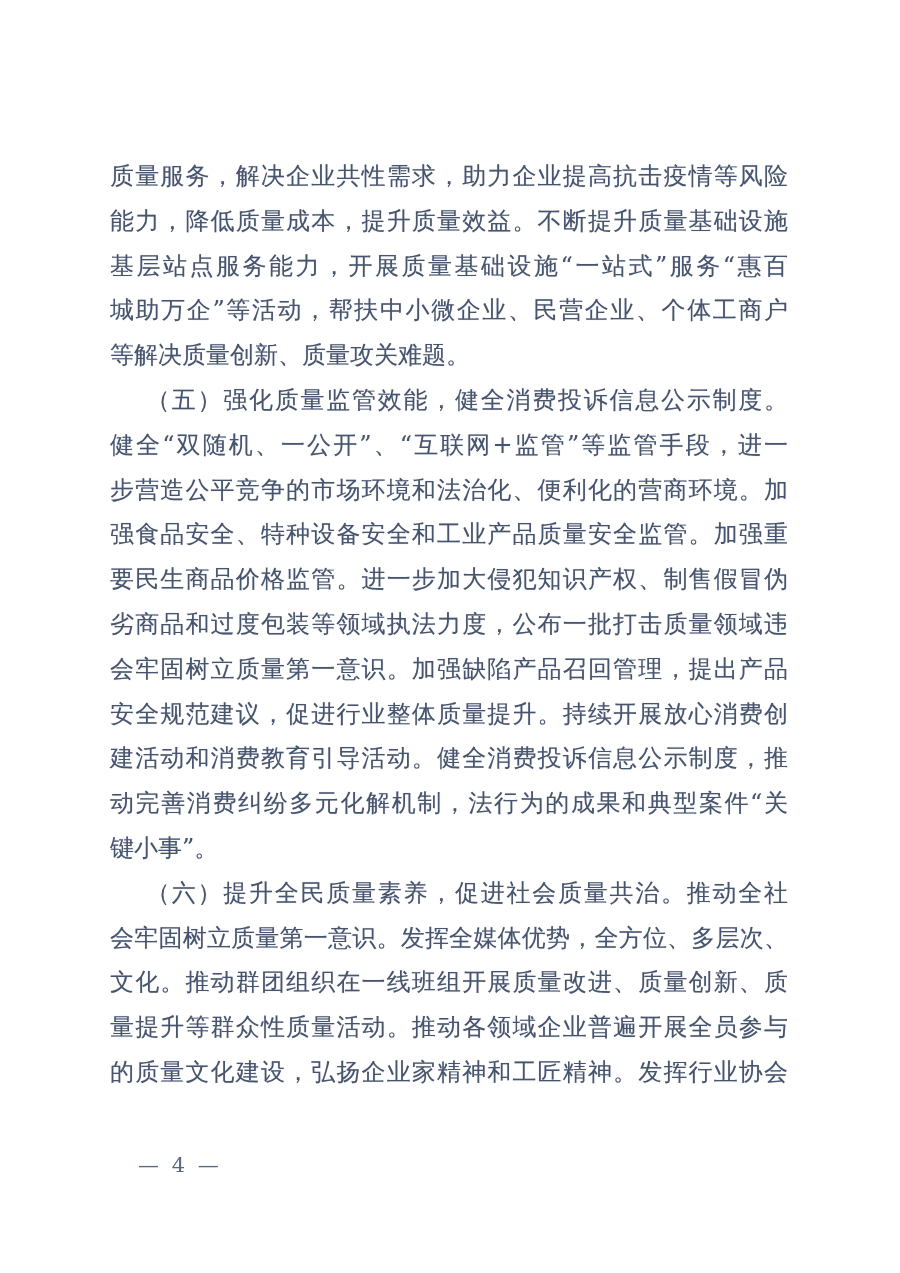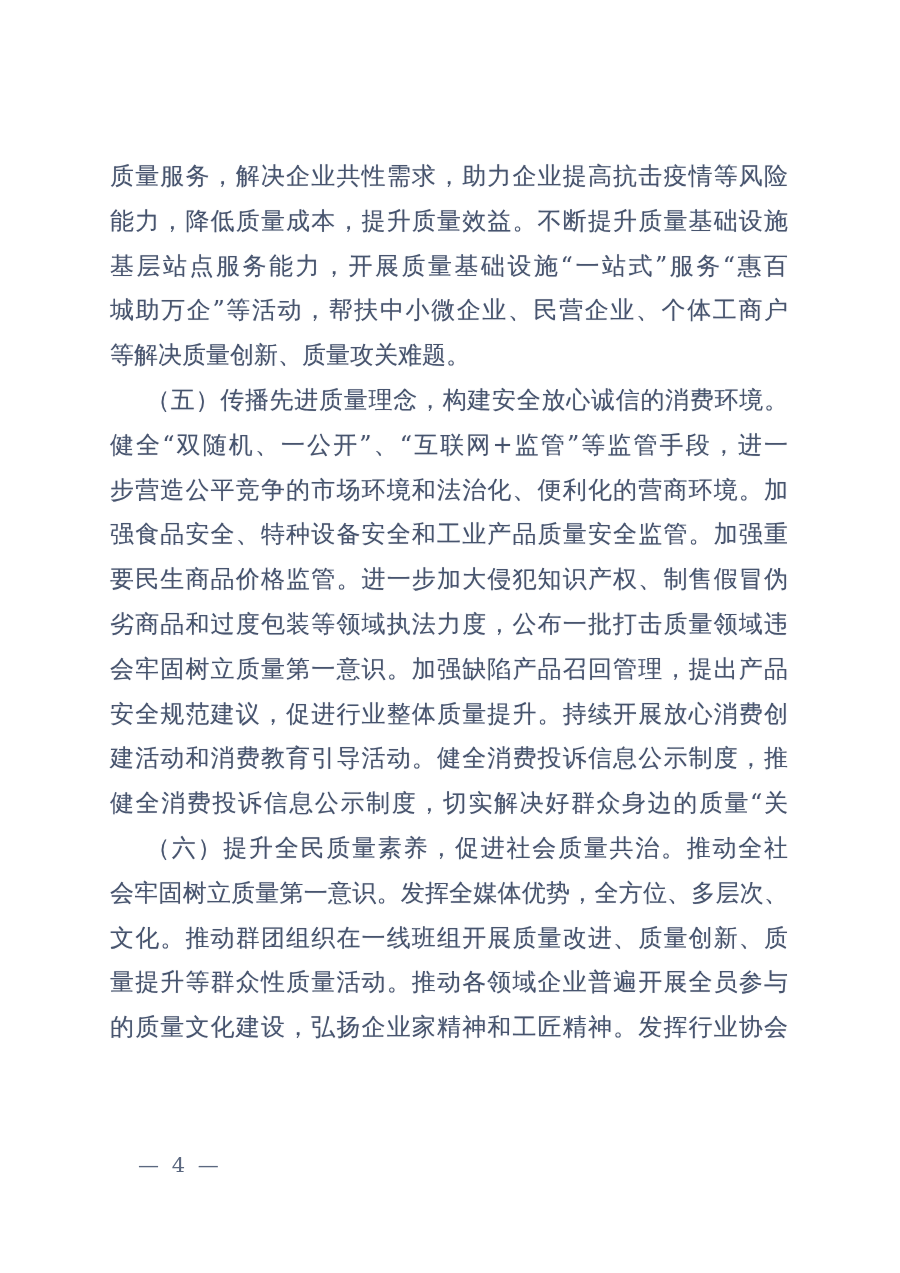--- a/index.html
+++ b/index.html
@@ -62,30 +62,31 @@
 
     <section class="paragraph">
       <div class="line">质量服务，解决企业共性需求，助力企业提高抗击疫情等风险</div>
       <div class="line">能力，降低质量成本，提升质量效益。不断提升质量基础设施</div>
       <div class="line">基层站点服务能力，开展质量基础设施“一站式”服务“惠百</div>
       <div class="line">城助万企”等活动，帮扶中小微企业、民营企业、个体工商户</div>
       <div class="line end">等解决质量创新、质量攻关难题。</div>
     </section>
 
     <section class="paragraph">
-      <div class="line indent">（五）传播先进质量理念，构建安全放心诚信的消费环境。</div>
+      <div class="line indent">（五）强化质量监管效能，健全消费投诉信息公示制度。</div>
       <div class="line">健全“双随机、一公开”、“互联网+监管”等监管手段，进一</div>
       <div class="line">步营造公平竞争的市场环境和法治化、便利化的营商环境。加</div>
       <div class="line">强食品安全、特种设备安全和工业产品质量安全监管。加强重</div>
       <div class="line">要民生商品价格监管。进一步加大侵犯知识产权、制售假冒伪</div>
       <div class="line">劣商品和过度包装等领域执法力度，公布一批打击质量领域违</div>
       <div class="line">会牢固树立质量第一意识。加强缺陷产品召回管理，提出产品</div>
       <div class="line">安全规范建议，促进行业整体质量提升。持续开展放心消费创</div>
       <div class="line">建活动和消费教育引导活动。健全消费投诉信息公示制度，推</div>
-      <div class="line">健全消费投诉信息公示制度，切实解决好群众身边的质量“关</div>
+      <div class="line">动完善消费纠纷多元化解机制，法行为的成果和典型案件“关</div>
+      <div class="line end">键小事”。</div>
     </section>
 
     <section class="paragraph">
       <div class="line indent">（六）提升全民质量素养，促进社会质量共治。推动全社</div>
       <div class="line">会牢固树立质量第一意识。发挥全媒体优势，全方位、多层次、</div>
       <div class="line">文化。推动群团组织在一线班组开展质量改进、质量创新、质</div>
       <div class="line">量提升等群众性质量活动。推动各领域企业普遍开展全员参与</div>
       <div class="line">的质量文化建设，弘扬企业家精神和工匠精神。发挥行业协会</div>
     </section>
 

